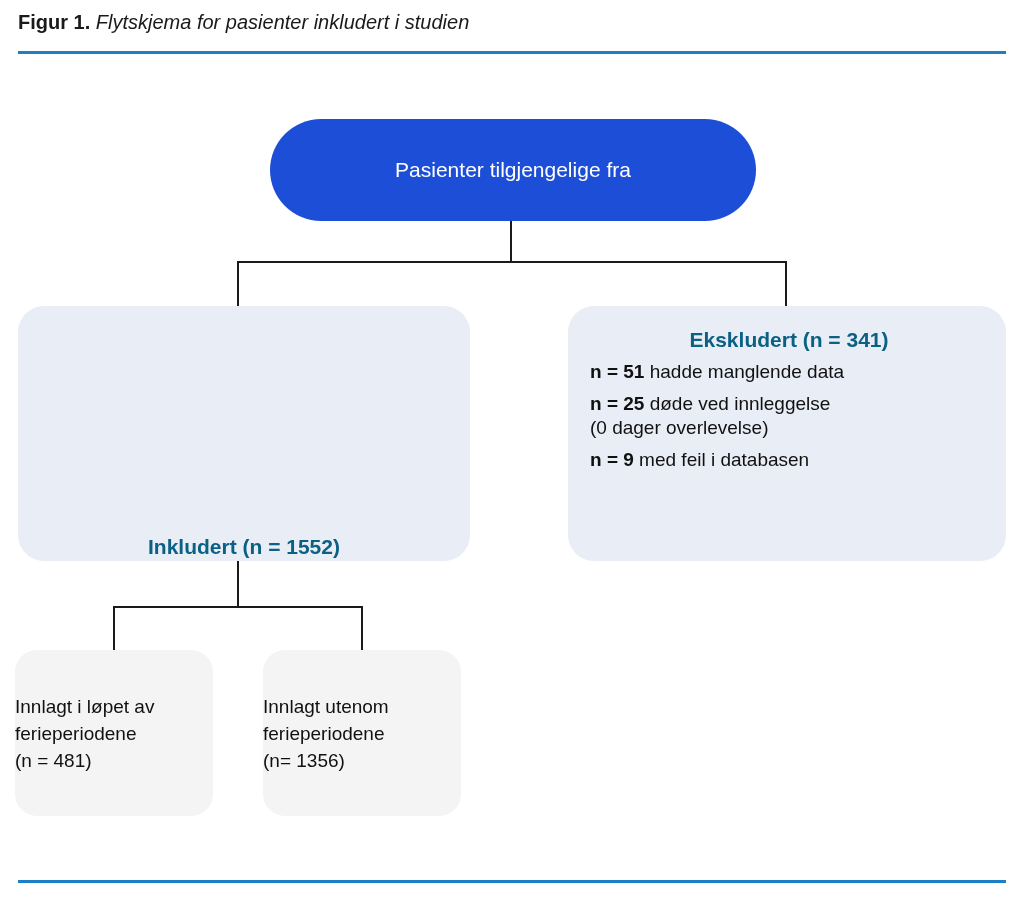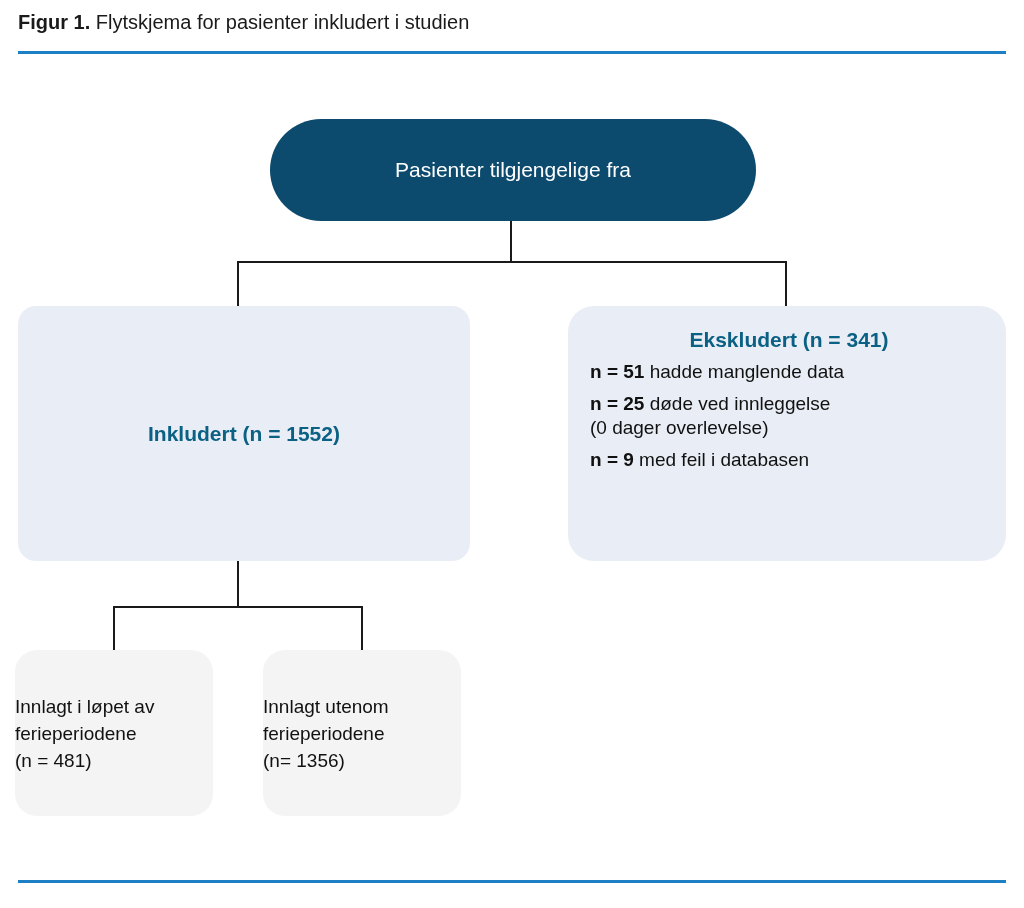--- a/index.html
+++ b/index.html
@@ -24,20 +24,21 @@
     font-size: 20px;
     line-height: 28px;
     color: #1a1a1a;
     white-space: nowrap;
   }
   #figure-caption .cap-label {
     font-weight: bold;
   }
   #figure-caption .cap-text {
     font-weight: normal;
+    font-style: italic;
   }
 
   .rule {
     position: absolute;
     left: 18px;
     width: 988px;
     height: 3px;
     background: #1e80c4;
   }
   #rule-top { top: 51px; }
@@ -59,39 +60,40 @@
     flex-direction: column;
     justify-content: center;
   }
 
   
   #node-source {
     left: 270px;
     top: 119px;
     width: 486px;
     height: 102px;
-    background: #0c4a6e;
+    background: #1d4ed8;
     border-radius: 51px;
     align-items: center;
     text-align: center;
     color: #ffffff;
     font-size: 21px;
     line-height: 30px;
   }
 
   
   #node-included {
     left: 18px;
     top: 306px;
     width: 452px;
     height: 255px;
     background: #e9edf6;
-    border-radius: 18px;
+    border-radius: 26px;
     align-items: center;
     text-align: center;
+    justify-content: flex-end;
   }
   #node-included .node-heading {
     color: #0b6184;
     font-weight: bold;
     font-size: 21px;
     line-height: 28px;
   }
 
   
   #node-excluded {

